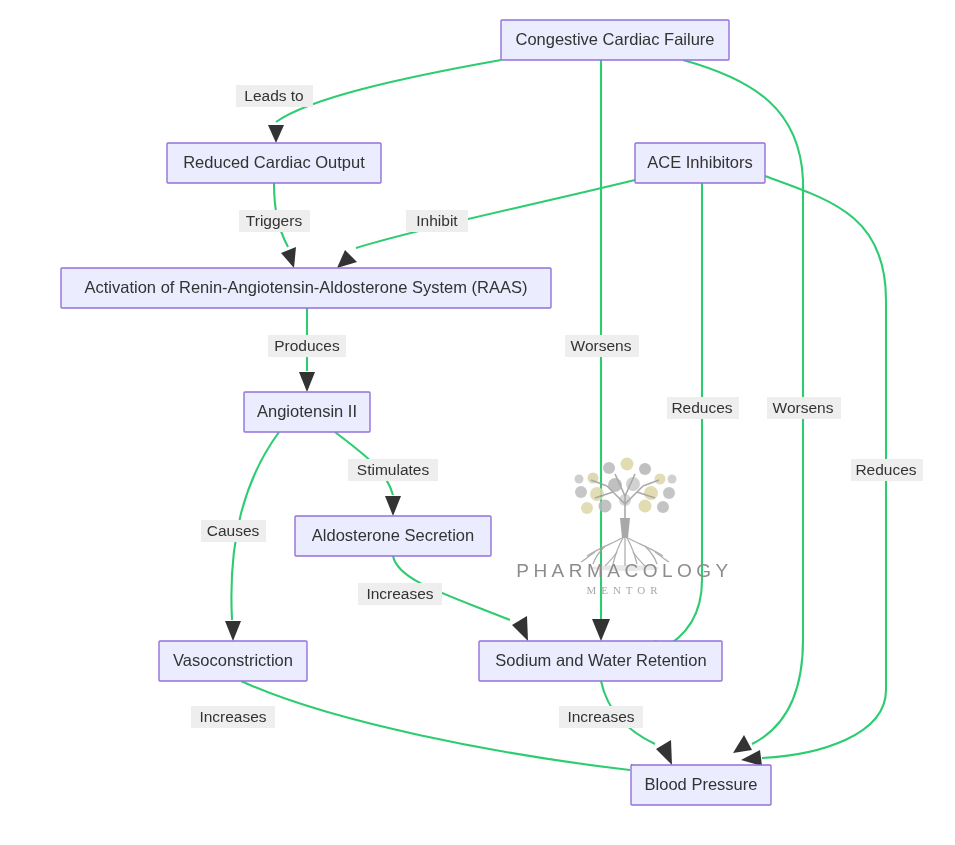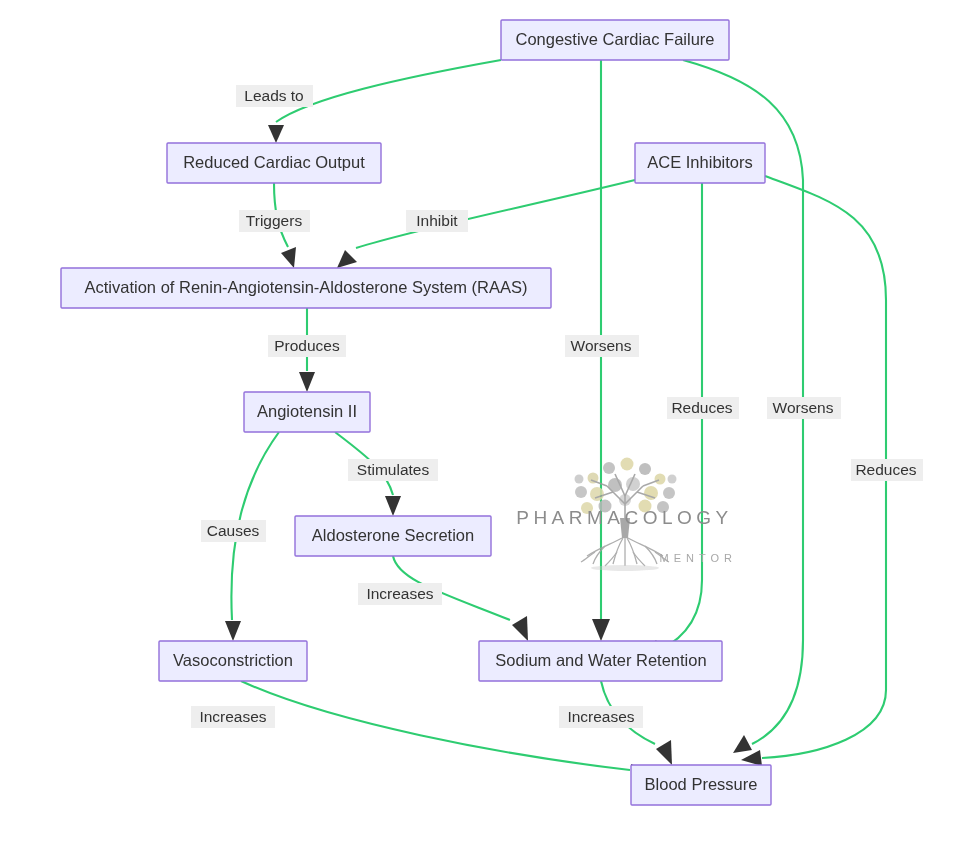--- a/index.html
+++ b/index.html
@@ -68,26 +68,25 @@
     text-align: center;
   }
   #watermark .wm-title {
     font-family: "Liberation Sans", sans-serif;
     font-size: 19px;
     letter-spacing: 4.5px;
     color: #8c8c8c;
     margin-top: 4px;
   }
   #watermark .wm-sub {
-    font-family: Liberation Sans, sans-serif;
+    font-family: Liberation Serif, serif;
     font-size: 11px;
     letter-spacing: 5px;
     color: #a8a8a8;
-    margin-top: 23px;
-    text-align: right;
+    margin-top: 2px;
   }
 </style>
 </head>
 <body>
 
 <div id="diagram-root">
 
   <svg id="flow" viewBox="0 0 955 845">
 
     <g>
@@ -282,17 +281,17 @@
       </g>
 
       <g>
         <rect class="node-rect" x="631" y="765" width="140" height="40" rx="1"></rect>
         <text class="node-label" x="701" y="786">Blood Pressure</text>
       </g>
     </g>
   </svg>
 
   <div id="watermark">
-    <div class="wm-title" style="margin-top:52px;">PHARMACOLOGY</div>
+    <div class="wm-title" style="margin-top:105px;">PHARMACOLOGY</div>
     <div class="wm-sub">MENTOR</div>
   </div>
 
 </div>
 
 </body></html>

